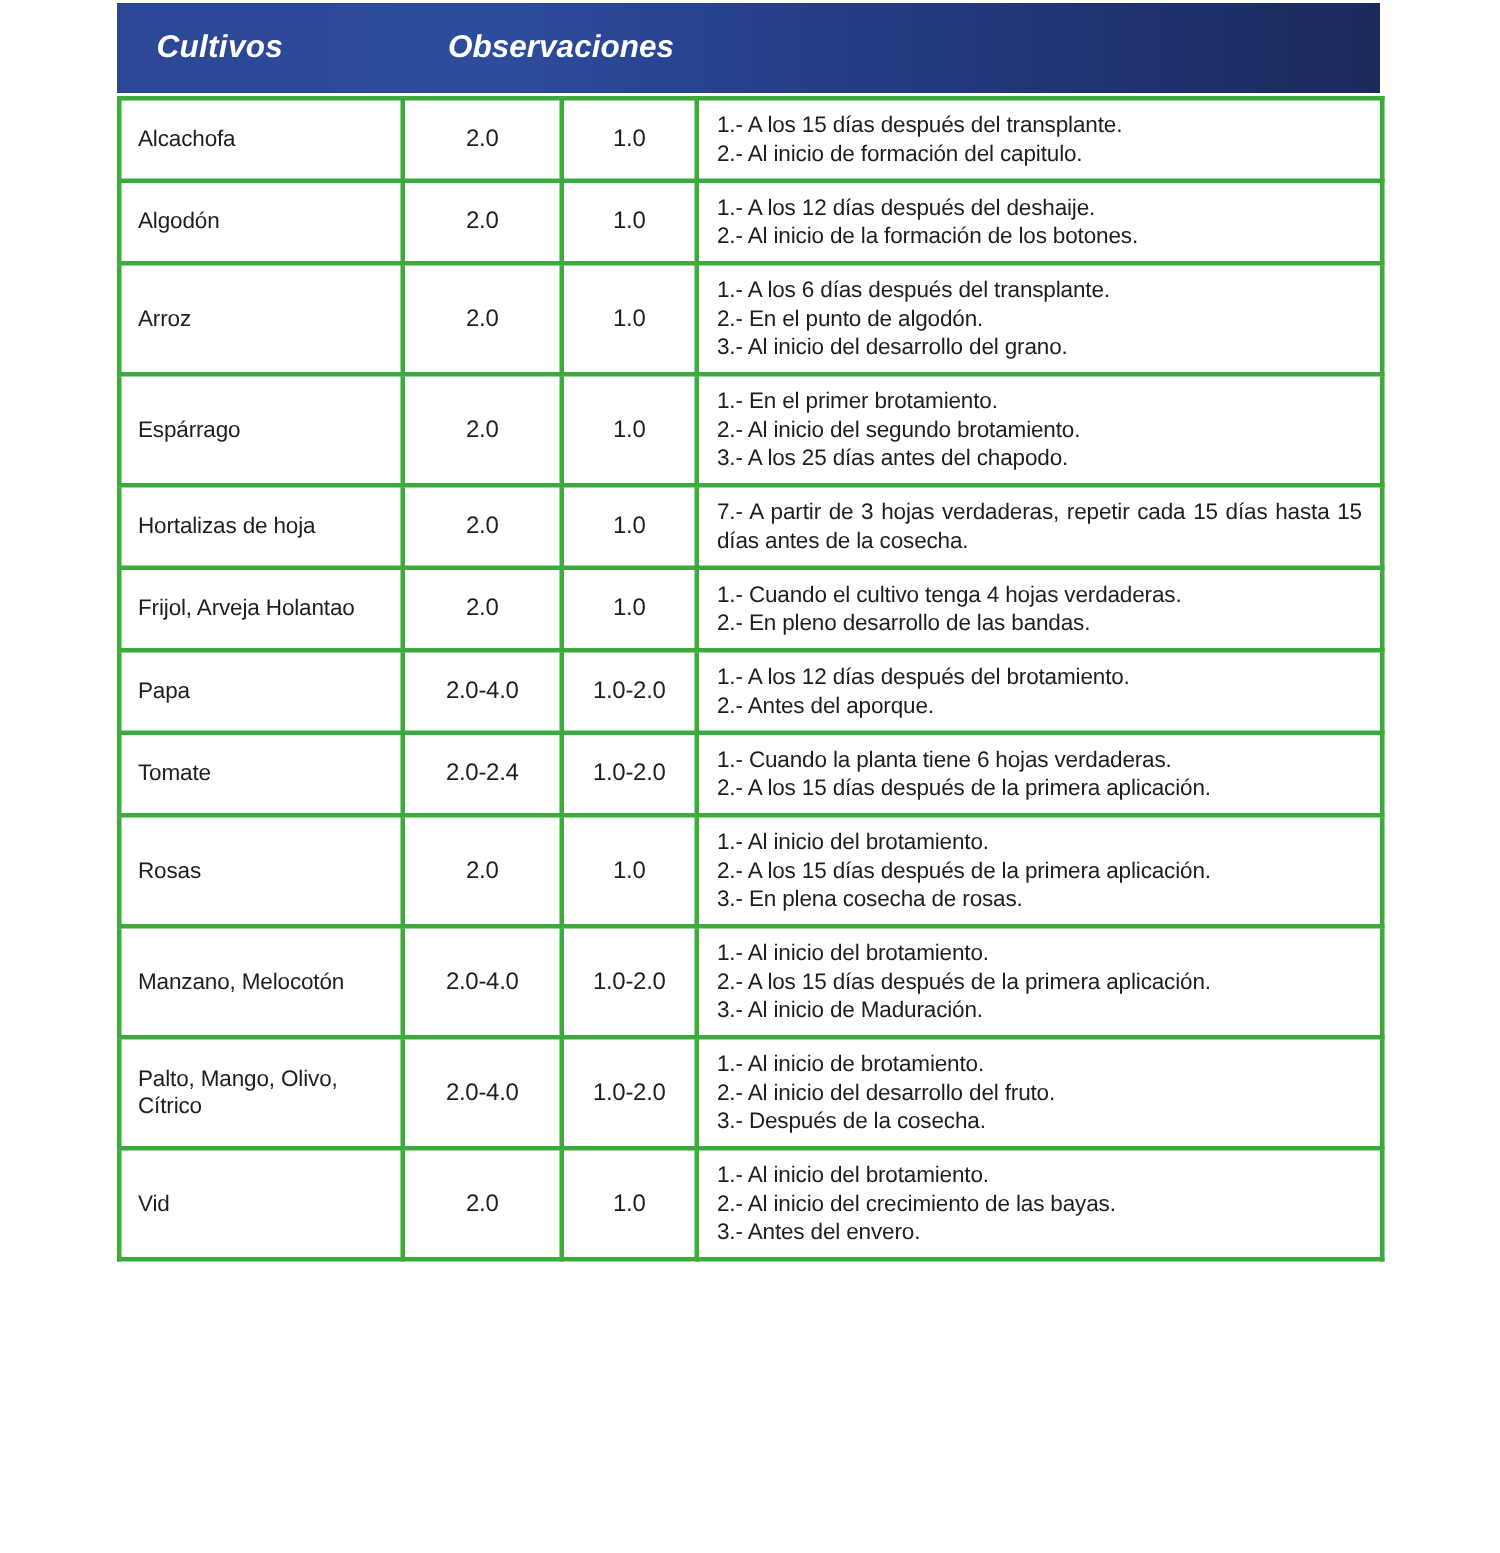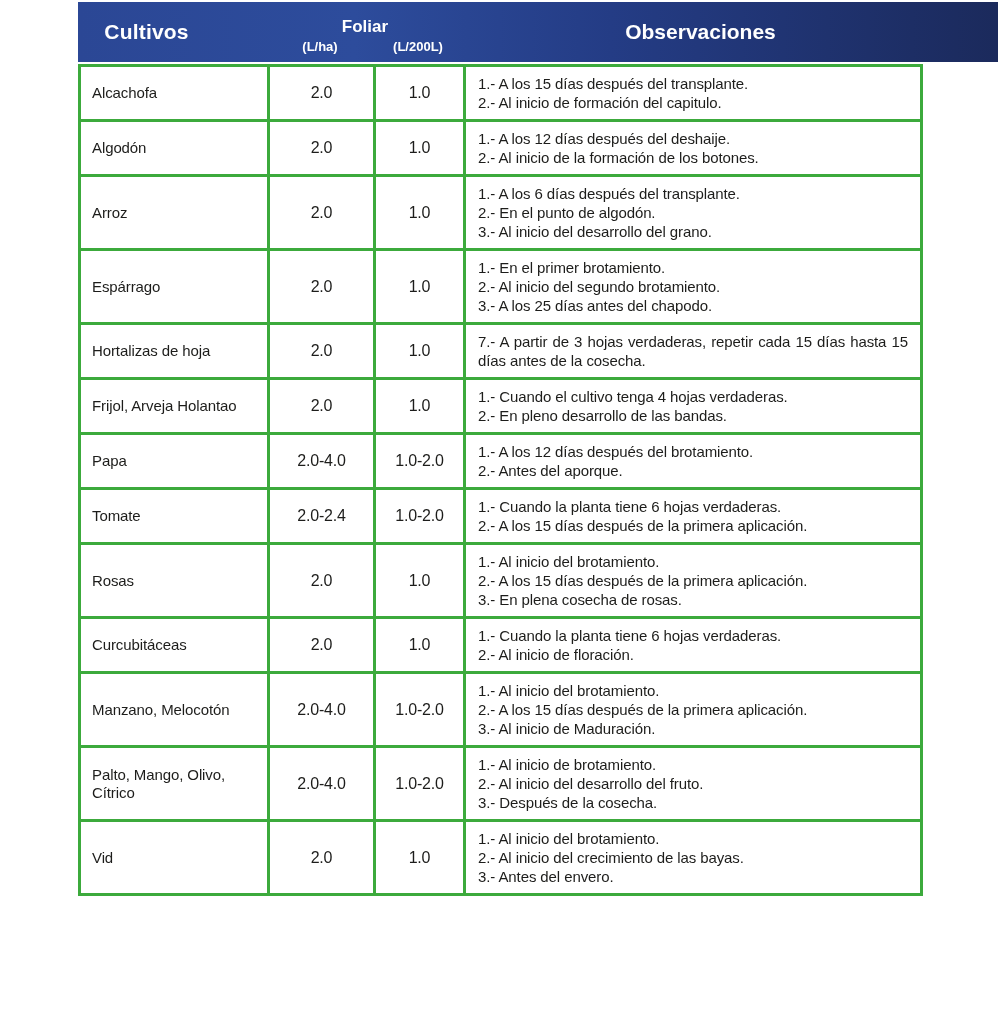--- a/index.html
+++ b/index.html
@@ -13,27 +13,28 @@
   }
   .sheet {
     position: absolute;
     left: 78px;
     top: 2px;
     width: 842px;
   }
   
   .thead {
     box-sizing: border-box;
-    width: 920px;
+    width: 842px;
     height: 60px;
     background: linear-gradient(90deg, #2b4795 0%, #2d4c9c 30%, #24３c85 55%, #1b2a5c 100%);
     background: linear-gradient(90deg, #2b4795 0%, #2d4c9c 30%, #243c85 58%, #1b2a5c 100%);
     color: #ffffff;
     display: grid;
     grid-template-columns: 189px 196px 457px;
+    font-style: italic;
   }
   .th-cultivos {
     display: flex;
     align-items: center;
     justify-content: center;
     padding-right: 52px;
     font-size: 21px;
     font-weight: bold;
     letter-spacing: 0.2px;
   }
@@ -96,27 +97,20 @@
   td.obs .obs-line { letter-spacing: -0.1px; }
   td.obs.justify .obs-line { text-align: justify; }
 </style>
 </head>
 <body>
 
 <div class="sheet">
 
   <div class="thead">
     <div class="th-cultivos">Cultivos</div>
-    <div class="th-foliar">
-      <div class="foliar-title">Foliar</div>
-      <div class="foliar-sub">
-        <span>(L/ha)</span>
-        <span>(L/200L)</span>
-      </div>
-    </div>
     <div class="th-obs">Observaciones</div>
   </div>
 
   <table class="dosage">
     <colgroup>
       <col style="width:189px">
       <col style="width:106px">
       <col style="width:90px">
       <col style="width:457px">
     </colgroup>
@@ -198,29 +192,20 @@
           <td class="crop">Rosas</td>
           <td class="dose">2.0</td>
           <td class="dose">1.0</td>
           <td class="obs">
             <div class="obs-line">1.- Al inicio del brotamiento.</div>
             <div class="obs-line">2.- A los 15 días después de la primera aplicación.</div>
             <div class="obs-line">3.- En plena cosecha de rosas.</div>
           </td>
         </tr>
         <tr>
-          <td class="crop">Curcubitáceas</td>
-          <td class="dose">2.0</td>
-          <td class="dose">1.0</td>
-          <td class="obs">
-            <div class="obs-line">1.- Cuando la planta tiene 6 hojas verdaderas.</div>
-            <div class="obs-line">2.- Al inicio de floración.</div>
-          </td>
-        </tr>
-        <tr>
           <td class="crop">Manzano, Melocotón</td>
           <td class="dose">2.0-4.0</td>
           <td class="dose">1.0-2.0</td>
           <td class="obs">
             <div class="obs-line">1.- Al inicio del brotamiento.</div>
             <div class="obs-line">2.- A los 15 días después de la primera aplicación.</div>
             <div class="obs-line">3.- Al inicio de Maduración.</div>
           </td>
         </tr>
         <tr>

